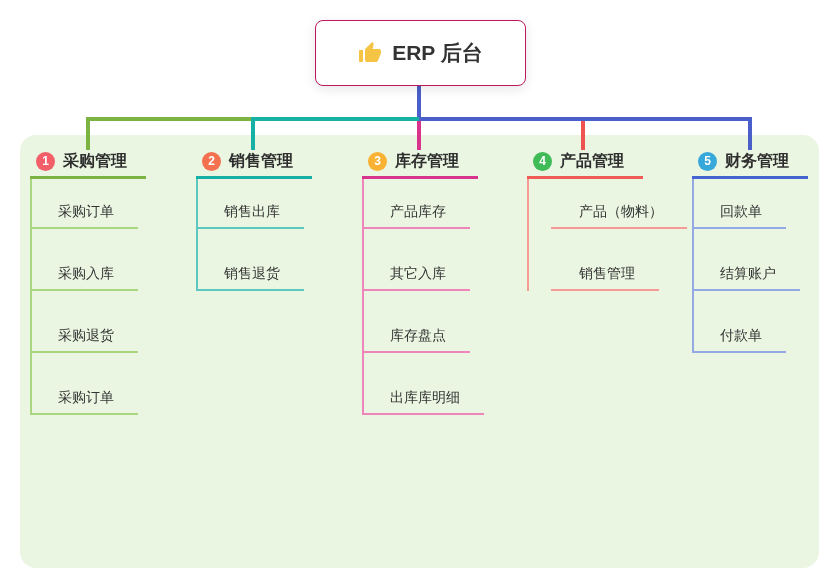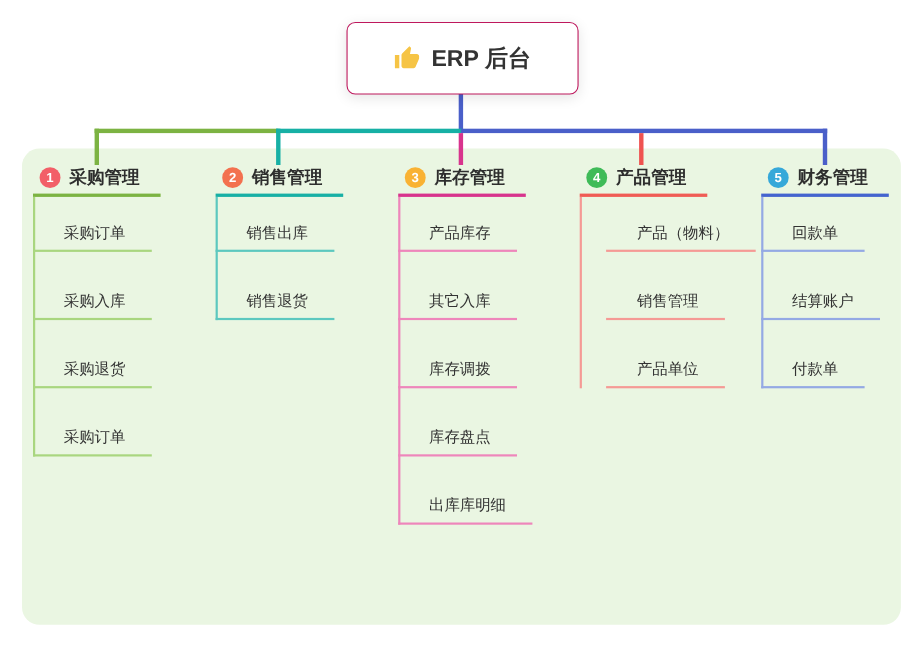--- a/index.html
+++ b/index.html
@@ -139,45 +139,39 @@
       <span>库存管理</span>
     </div>
     <div class="kids">
       <div class="row">
           <span class="leaf">产品库存</span>
         </div>
       <div class="row">
           <span class="leaf">其它入库</span>
         </div>
       <div class="row">
-          <span class="leaf">库存调拨</span>
-        </div>
-      <div class="row">
           <span class="leaf">库存盘点</span>
         </div>
       <div class="row">
           <span class="leaf">出库库明细</span>
         </div>
     </div>
   </div>
 
   <div class="col b4">
     <div class="btitle">
       <span class="badge">4</span>
       <span>产品管理</span>
     </div>
     <div class="kids">
       <div class="row">
           <span class="leaf">产品（物料）</span>
         </div>
       <div class="row">
           <span class="leaf">销售管理</span>
-        </div>
-      <div class="row">
-          <span class="leaf">产品单位</span>
         </div>
     </div>
   </div>
 
   <div class="col b5">
     <div class="btitle">
       <span class="badge">5</span>
       <span>财务管理</span>
     </div>
     <div class="kids">

